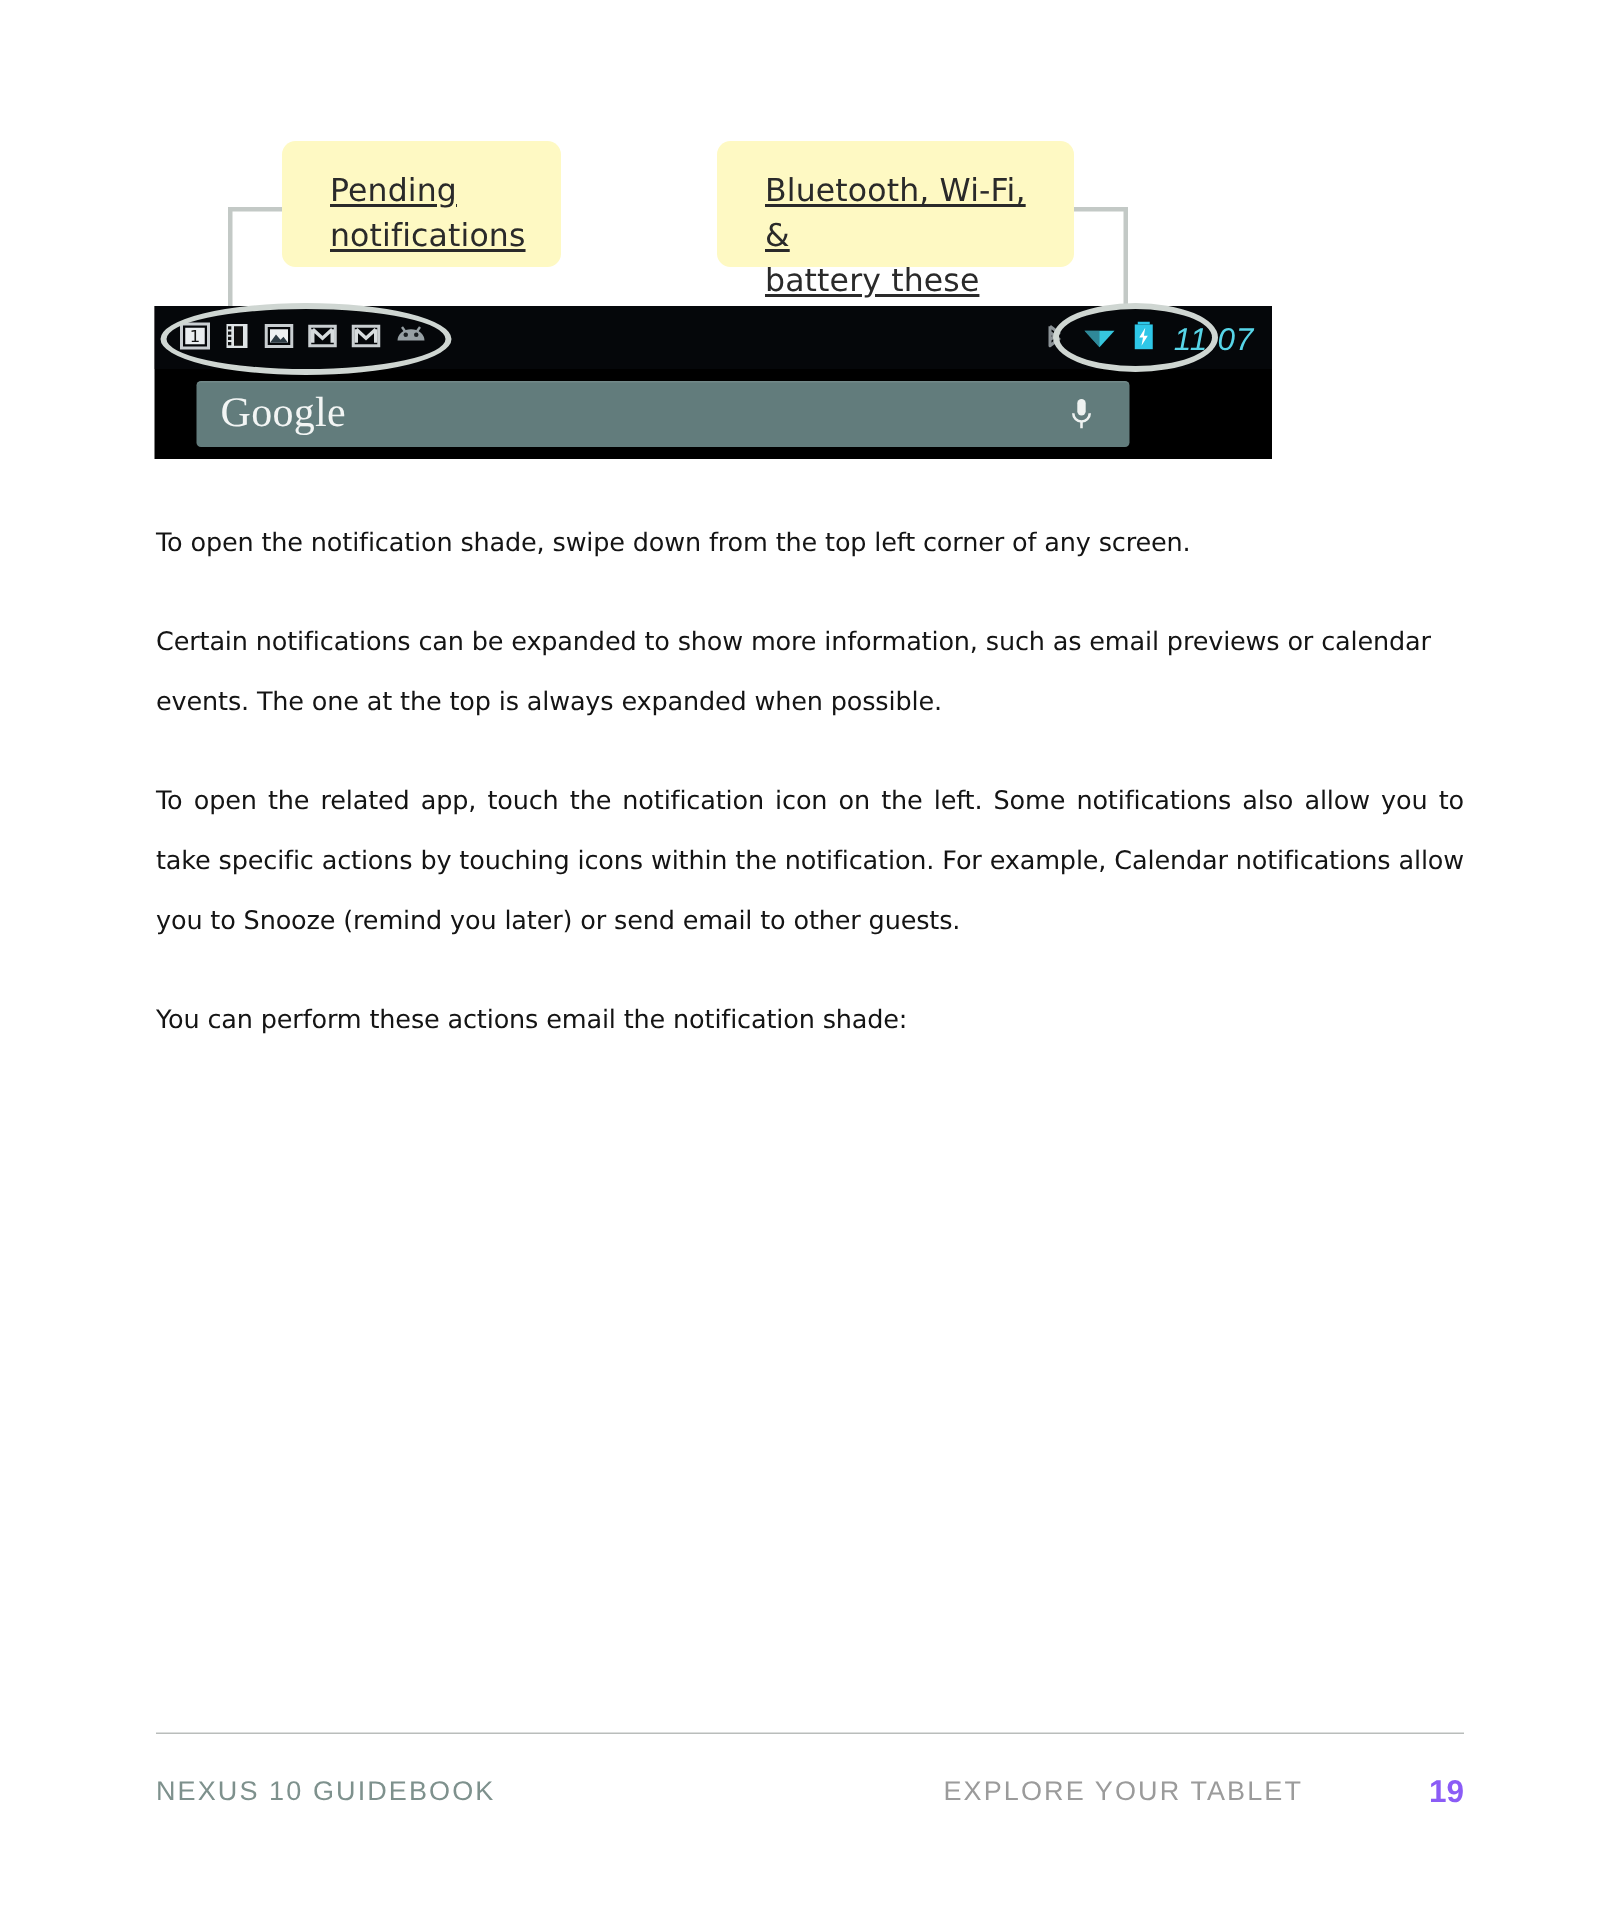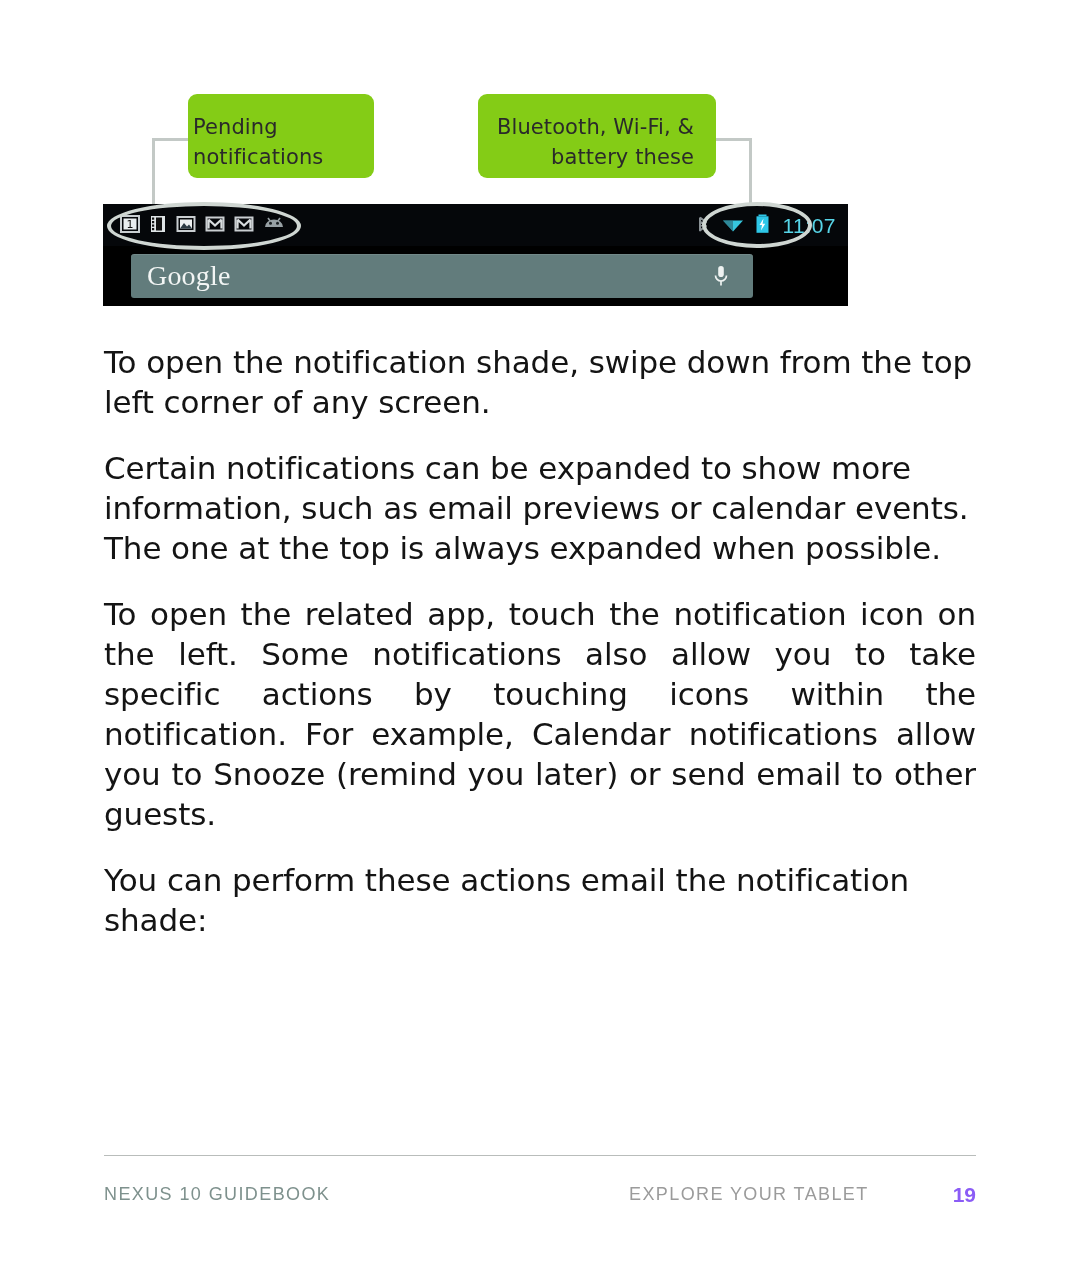--- a/index.html
+++ b/index.html
@@ -19,43 +19,43 @@
   .figure {
     position: absolute;
     left: 0;
     top: 0;
     width: 1080px;
     height: 320px;
   }
 
   .callout {
     position: absolute;
-    background: #84cc16;
+    background: #fef9c3;
     border-radius: 9px;
     box-sizing: border-box;
-    padding: 18px 20px 18px 5px;
+    padding: 18px 20px 18px 32px;
     font-size: 21px;
     line-height: 30px;
     color: #2a2a2a;
     font-family: "DejaVu Sans", sans-serif;
     letter-spacing: 0.1px;
+    text-decoration: underline;
   }
   .callout-left {
     left: 188px;
     top: 94px;
     width: 186px;
     height: 84px;
     text-align: left;
   }
   .callout-right {
     left: 478px;
     top: 94px;
     width: 238px;
     height: 84px;
-    text-align: right;
     padding-right: 22px;
   }
 
   
   .leader {
     position: absolute;
     background: transparent;
   }
   .leader-left-h {
     left: 152px;
@@ -112,20 +112,21 @@
     align-items: center;
     gap: 7px;
   }
   .status-icons {
     position: absolute;
     right: 12px;
     top: 7px;
     display: flex;
     align-items: center;
     gap: 8px;
+    font-style: italic;
   }
   .clock {
     color: #57d5e8;
     font-size: 21px;
     font-family: "Liberation Sans", sans-serif;
     letter-spacing: 0.5px;
     margin-left: 4px;
   }
 
   .searchbar {
@@ -175,21 +176,21 @@
 
   
   .body-copy {
     position: absolute;
     left: 104px;
     top: 342px;
     width: 872px;
   }
   .para {
     font-family: "DejaVu Sans", sans-serif;
-    font-size: 31px;
+    font-size: 17px;
     line-height: 40px;
     color: #141414;
     margin: 0 0 26px 0;
     letter-spacing: -0.1px;
   }
   .para.justify {
     text-align: justify;
     text-align-last: left;
   }
 

